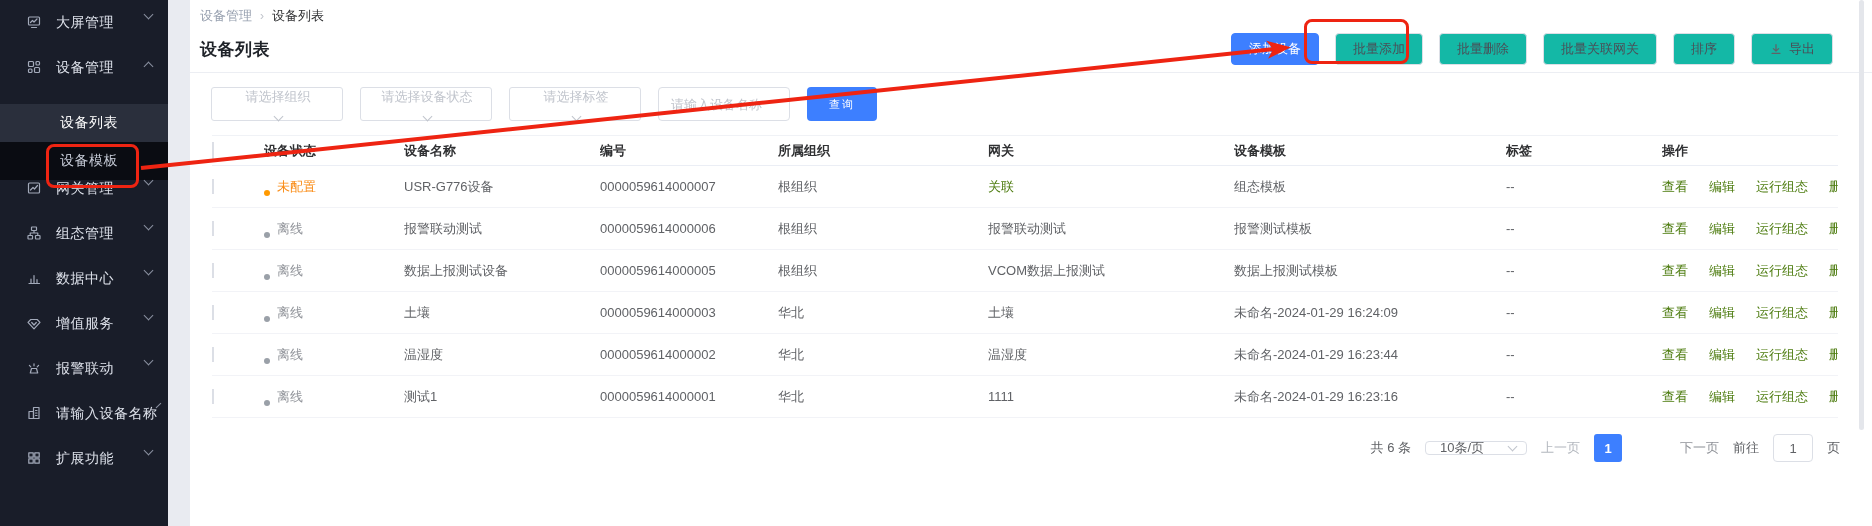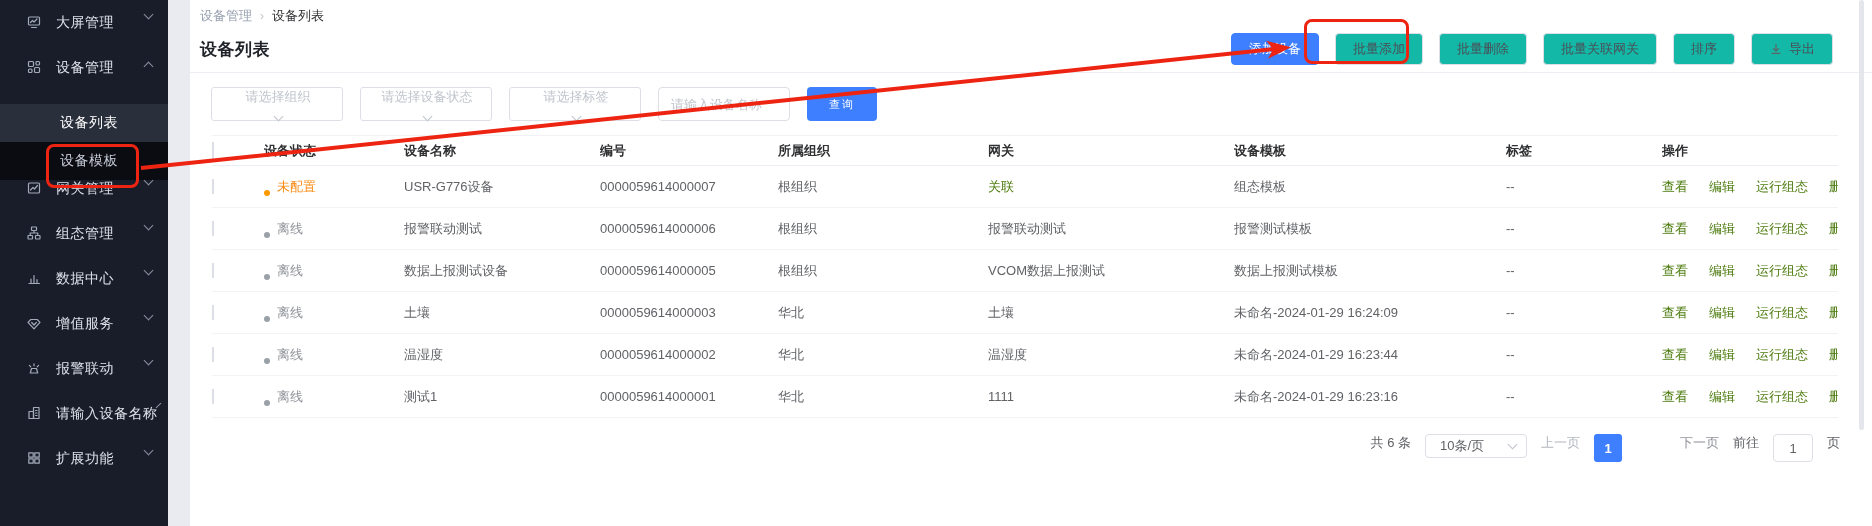--- a/index.html
+++ b/index.html
@@ -49,22 +49,22 @@
   .checkbox { width:14px; height:14px; border:1px solid #dcdfe6; border-radius:2px; background:#fff; cursor:pointer; }
   .status { display:flex; align-items:flex-end; gap:7px; }
   .dot { width:6px; height:6px; border-radius:50%; background:#9aa0a8; flex:0 0 6px; }
   .status.warning .dot { background:#ff9900; }
   .status.warning .stxt { color:#fa8c16; }
   .status.offline .stxt { color:#909399; }
   .link { color:#4d7c0f; cursor:pointer; text-decoration:none; }
   .actions { display:flex; gap:21px; }
 
   
-  .pagination { display:flex; align-items:flex-start; justify-content:flex-end; gap:14px; padding:16px 32px 0 0; font-size:13px; color:#606266; }
-  .page-size { width:102px; height:24px; border:1px solid #dcdfe6; border-radius:4px; display:flex; align-items:center; justify-content:space-between; padding:0 10px 0 14px; color:#606266; cursor:pointer; }
+  .pagination { display:flex; align-items:center; justify-content:flex-end; gap:14px; padding:16px 32px 0 0; font-size:13px; color:#606266; }
+  .page-size { width:102px; height:14px; border:1px solid #dcdfe6; border-radius:4px; display:flex; align-items:center; justify-content:space-between; padding:0 10px 0 14px; color:#606266; cursor:pointer; }
   .page-size .chev { border-color:#c0c4cc; }
   .pg-prev { color:#b4b8bf; cursor:default; }
   .pg-next { color:#909399; cursor:pointer;margin-left:44px; }
   .pg-cur { width:28px; height:28px; background:#3d7fff; color:#fff; border-radius:3px; display:flex; align-items:center; justify-content:center; font-weight:bold; cursor:pointer; }
   .goto-input { width:40px; height:28px; border:1px solid #dcdfe6; border-radius:4px; text-align:center; font-size:13px; color:#606266; font-family:inherit; }
 
   
   .scrollbar { position:absolute; right:8px; top:0; width:5px; height:430px; background:#e4e6eb; border-radius:3px; z-index:4; }
 
   

